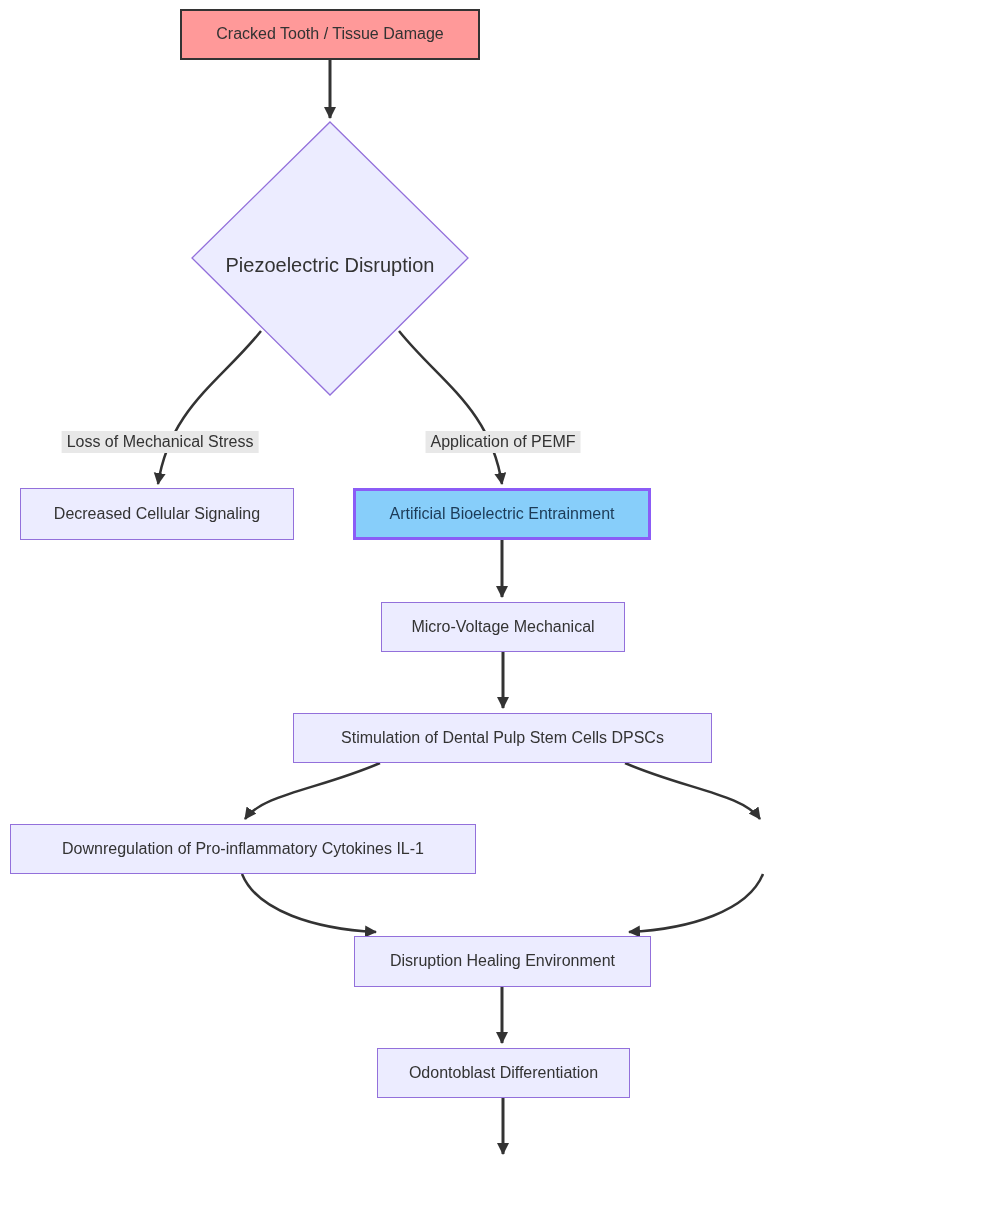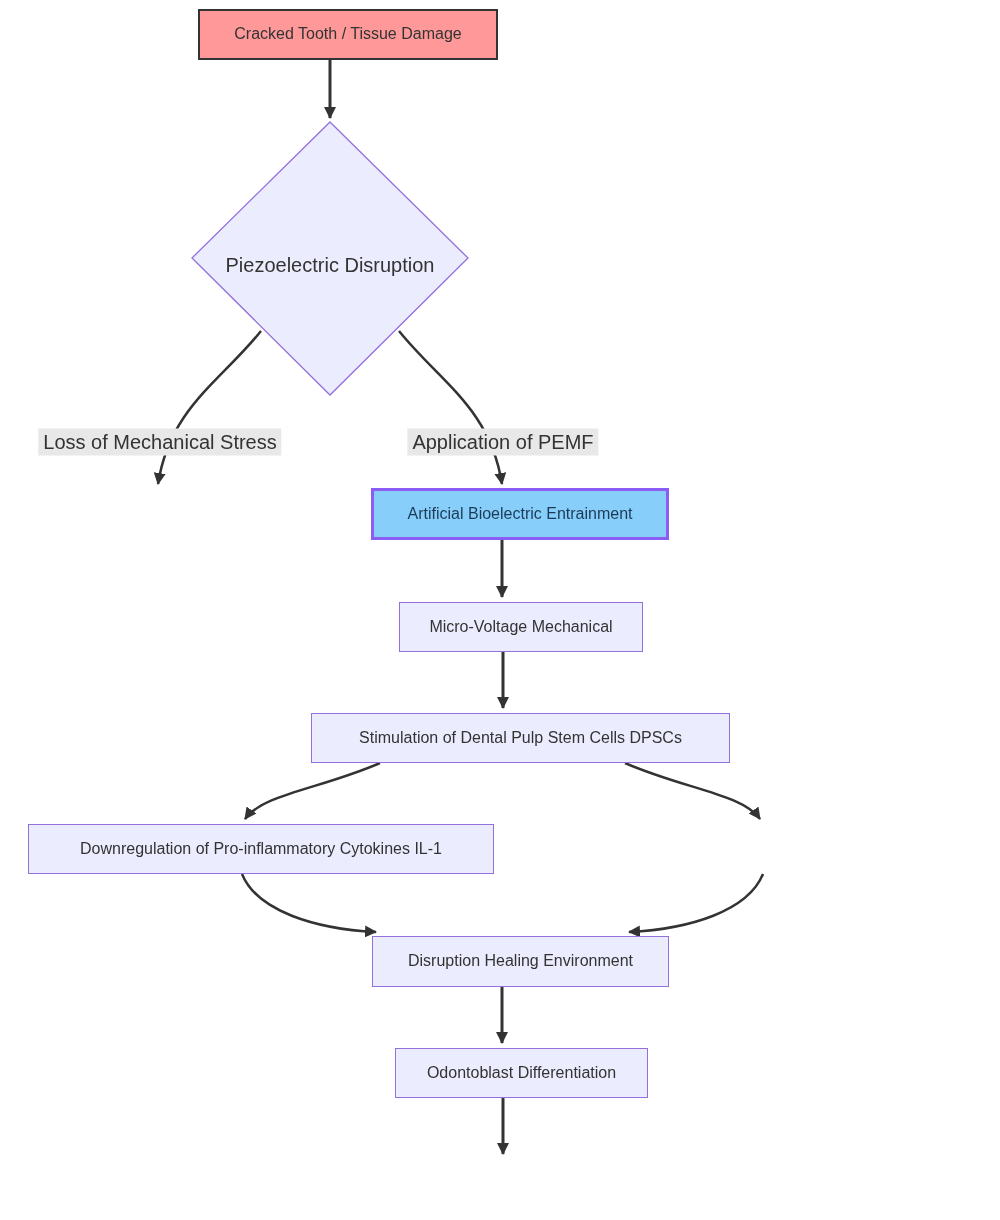--- a/index.html
+++ b/index.html
@@ -27,21 +27,20 @@
     align-items: center;
     justify-content: center;
     text-align: center;
     box-sizing: border-box;
     font-size: 16px;
     color: #333333;
     background: #ececff;
     border: 1px solid #9370db;
     line-height: 1.15;
     padding: 0 6px;
-    margin-left: 18px;
   }
   .node--red {
     background: #ff9999;
     border: 2px solid #333333;
   }
   .node--blue {
     background: #87cefa;
     border: 3px solid #8b5cf6;
     color: #1c3b57;
   }
@@ -58,21 +57,21 @@
     text-align: center;
     font-size: 20px;
     color: #333333;
   }
   .edge-label {
     position: absolute;
     transform: translate(-50%, -50%);
     white-space: nowrap;
     background: #e8e8e8;
     color: #333333;
-    font-size: 20px;
+    font-size: 16px;
     padding: 2px 5px;
   }
   .edge-label--left  { left: 160px; top: 442px; }
   .edge-label--right { left: 503px; top: 442px; text-align: right; }
 
   
   .n-a { left: 180px; top: 9px;    width: 300px; height: 51px; }
   .n-c { left: 20px;  top: 488px;  width: 274px; height: 52px; }
   .n-d { left: 353px; top: 488px;  width: 298px; height: 52px; }
   .n-e { left: 381px; top: 602px;  width: 244px; height: 50px; }
@@ -117,20 +116,21 @@
     <polygon points="330,122 468,258 330,395 192,258" fill="#ececff" stroke="#9370db" stroke-width="1.3"></polygon>
   </svg>
 
   <div class="node node--red n-a">Cracked Tooth / Tissue Damage</div>
 
   <div class="diamond-label">Piezoelectric Disruption</div>
 
   <div class="edge-label edge-label--left">Loss of Mechanical Stress</div>
   <div class="edge-label edge-label--right">Application of PEMF</div>
 
+  <div class="node n-c">Decreased Cellular Signaling</div>
 
   <div class="node node--blue n-d">Artificial Bioelectric Entrainment</div>
 
   <div class="node n-e">Micro-Voltage Mechanical</div>
 
   <div class="node n-f">Stimulation of Dental Pulp Stem Cells DPSCs</div>
 
   <div class="node n-g">Downregulation of Pro-inflammatory Cytokines IL-1</div>
 
 

